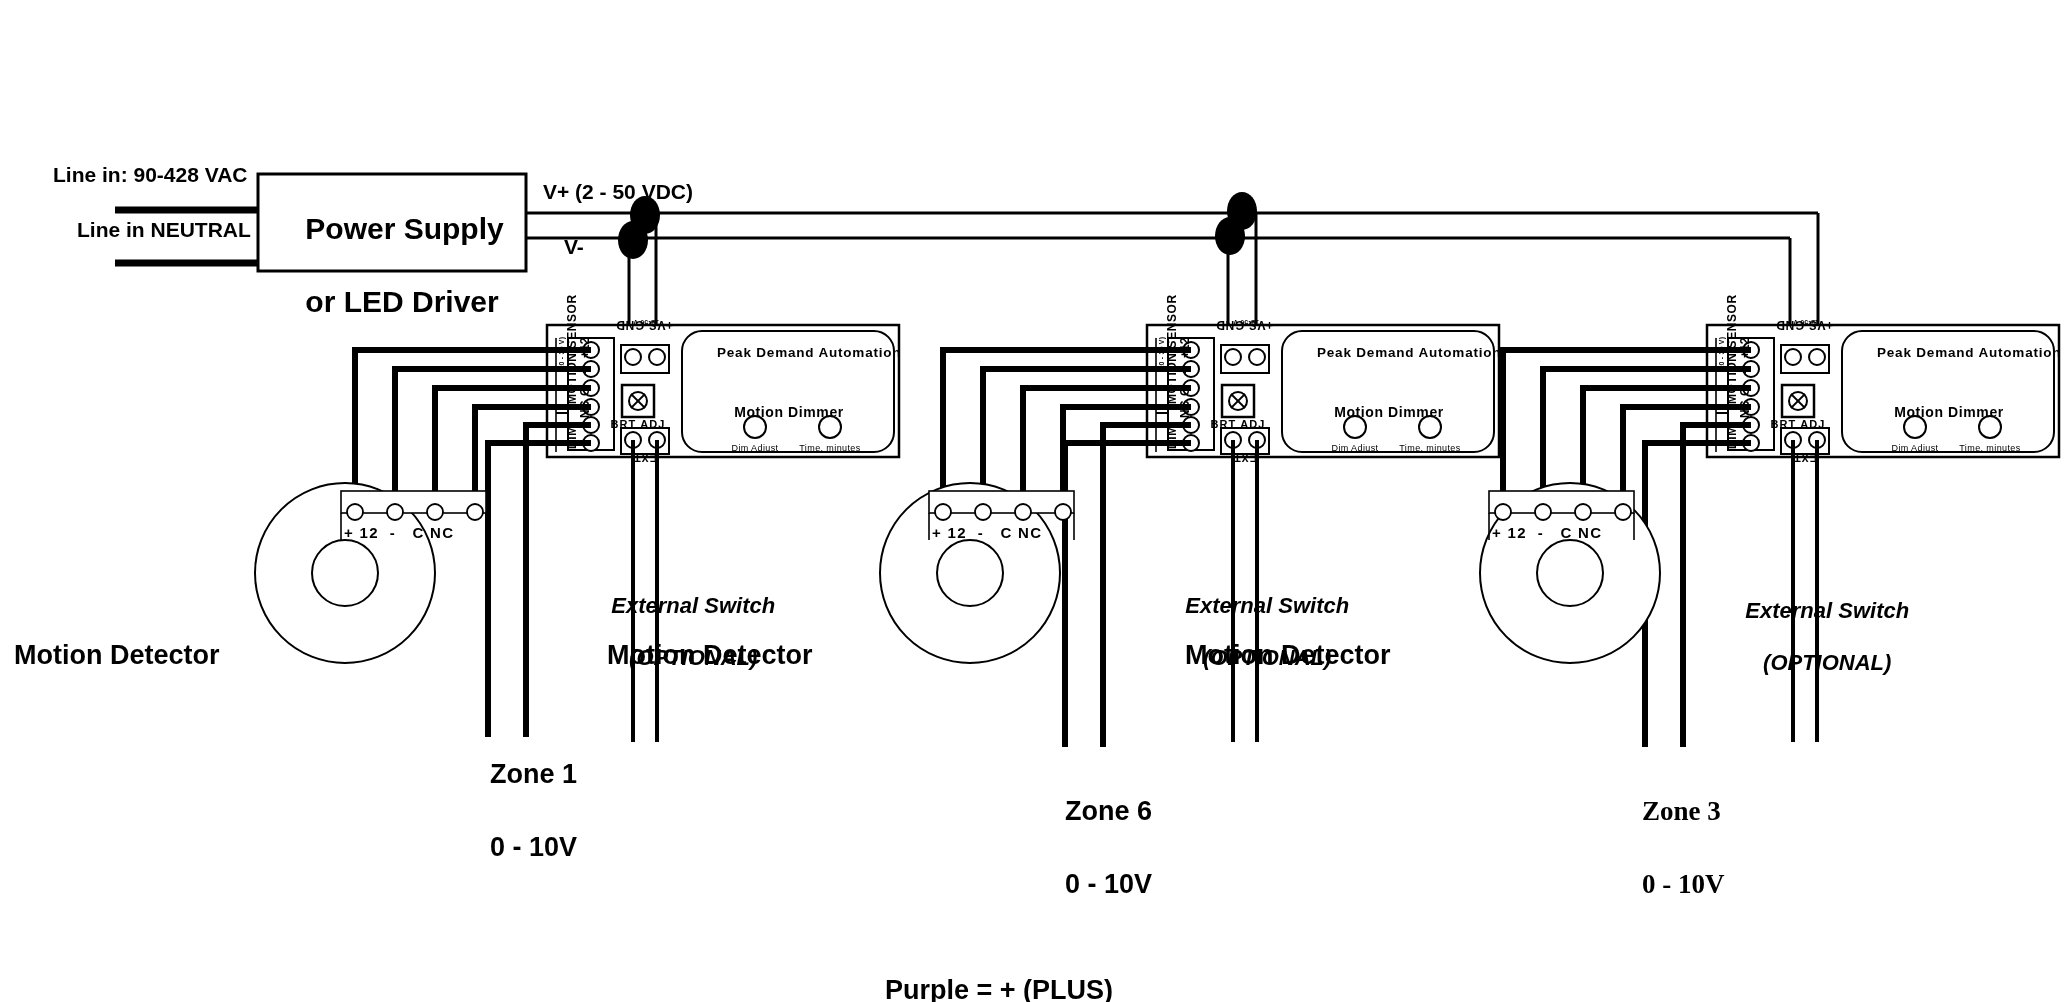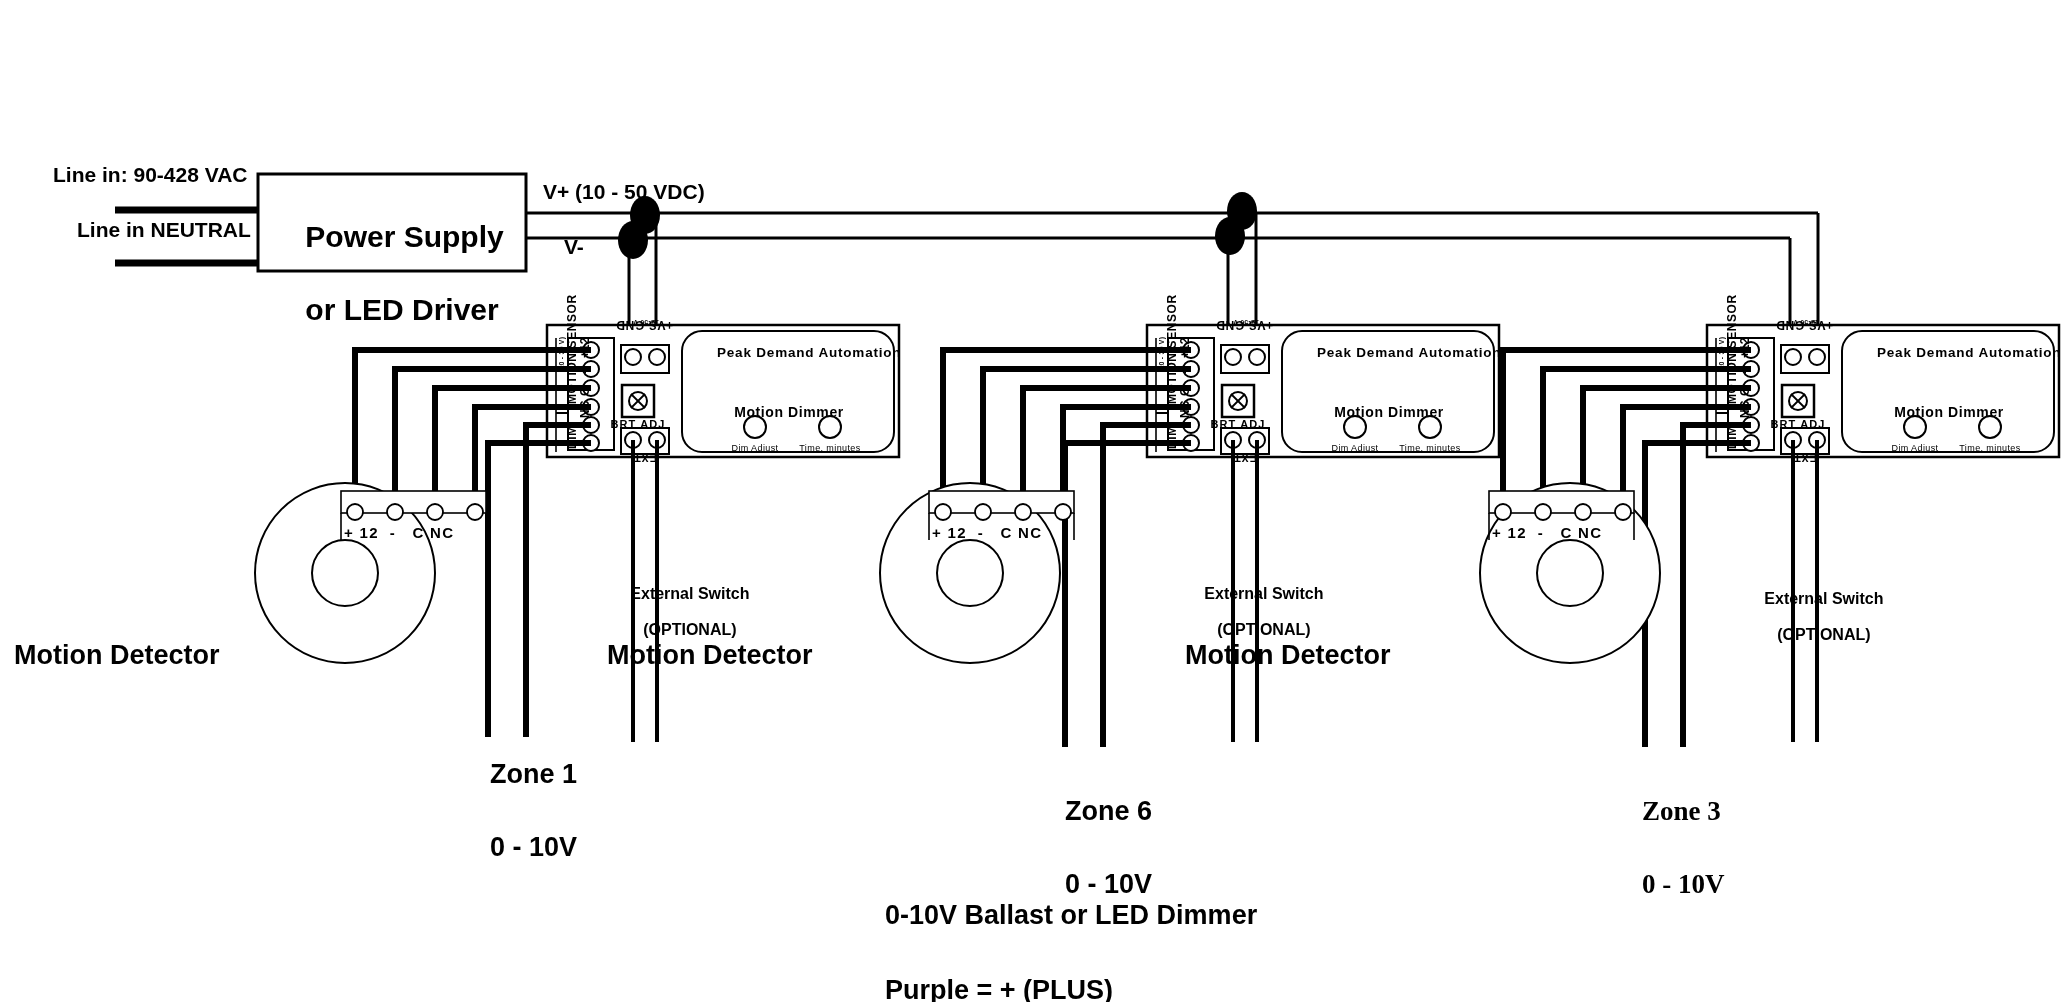--- a/index.html
+++ b/index.html
@@ -14,21 +14,21 @@
   #svgroot{position:absolute;left:0;top:0;width:2070px;height:1002px;}
 
   
   .txt{position:absolute;white-space:pre;color:#000;}
 
   .title{
     font-weight:bold;font-size:36px;letter-spacing:-0.2px;
     line-height:1.28;
   }
   .lbl-bold-md{font-weight:bold;font-size:21px;}
-  .lbl-bold-sm{font-weight:bold;font-size:16px;}
+  .lbl-bold-sm{font-weight:bold;font-size:22px;font-style:italic;}
   .lbl-ps{font-weight:bold;font-size:30px;line-height:1.22;}
   .lbl-zone{font-weight:bold;font-size:27px;line-height:1.35;}
   .lbl-note{font-weight:bold;font-size:27px;line-height:1.38;}
   .lbl-md-name{font-weight:bold;font-size:27px;}
 
   
   .silk-brand{font-weight:bold;font-size:13.5px;letter-spacing:0.8px;padding-left:17px;}
   .silk-model{font-weight:bold;font-size:14px;letter-spacing:0.6px;}
   .silk-knob{font-weight:normal;font-size:9px;letter-spacing:0.4px;}
   .silk-brt{font-weight:bold;font-size:11px;letter-spacing:1.1px;}
@@ -255,26 +255,26 @@
     </g>
   </svg>
 
   <div class="txt title" style="left:330px;top:22px;">
     <br>
   </div>
 
   <div class="txt lbl-bold-md" style="left:53px;top:163px;">Line in: 90-428 VAC</div>
   <div class="txt lbl-bold-md" style="left:77px;top:218px;">Line in NEUTRAL</div>
 
-  <div class="txt lbl-ps" style="left:272px;top:182px;">
+  <div class="txt lbl-ps" style="left:272px;top:174px;">
     <span>Power Supply</span><br>
     <span>or LED Driver</span>
   </div>
 
-  <div class="txt lbl-bold-md" style="left:543px;top:180px;">V+ (10 - 50 VDC)</div>
+  <div class="txt lbl-bold-md" style="left:543px;top:180px;">V+ (2 - 50 VDC)</div>
   <div class="txt lbl-bold-md" style="left:564px;top:235px;">V-</div>
 
   <div>
     <div class="txt silk-brand" style="left:700px;top:345px;width:178px;text-align:center;">Peak Demand Automation</div>
     <div class="txt silk-model" style="left:700px;top:404px;width:178px;text-align:center;">Motion Dimmer</div>
     <div class="txt silk-knob" style="left:715px;top:443px;width:80px;text-align:center;">Dim Adjust</div>
     <div class="txt silk-knob" style="left:790px;top:443px;width:80px;text-align:center;">Time, minutes</div>
     <div class="txt silk-brt" style="left:607px;top:418px;width:62px;text-align:center;">BRT ADJ</div>
 
     <div class="txt silk-rot" style="left:673px;top:332px;transform:rotate(180deg);">+VS GND</div>
@@ -353,18 +353,18 @@
   <div class="txt lbl-zone" style="left:1035px;top:757px;">
     <span>Zone 6</span><br>
     <span>0 - 10V</span>
   </div>
   <div class="txt lbl-zone" style="left:1615px;top:757px;font-family:Liberation Serif, serif;">
     <span>Zone 3</span><br>
     <span>0 - 10V</span>
   </div>
 
   <div class="txt lbl-note" style="left:855px;top:860px;">
-    <span>0-10V Ballast or LED Dimmer</span><br>
+    <br>
     <span>Purple = + (PLUS)</span><br>
     
   </div>
 
 </div>
 
 </body></html>

